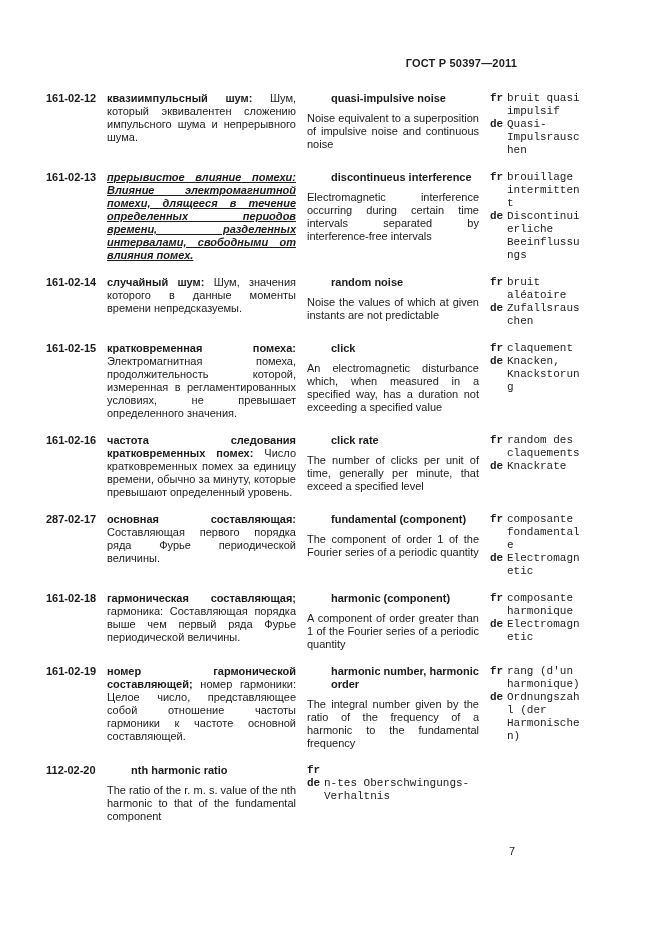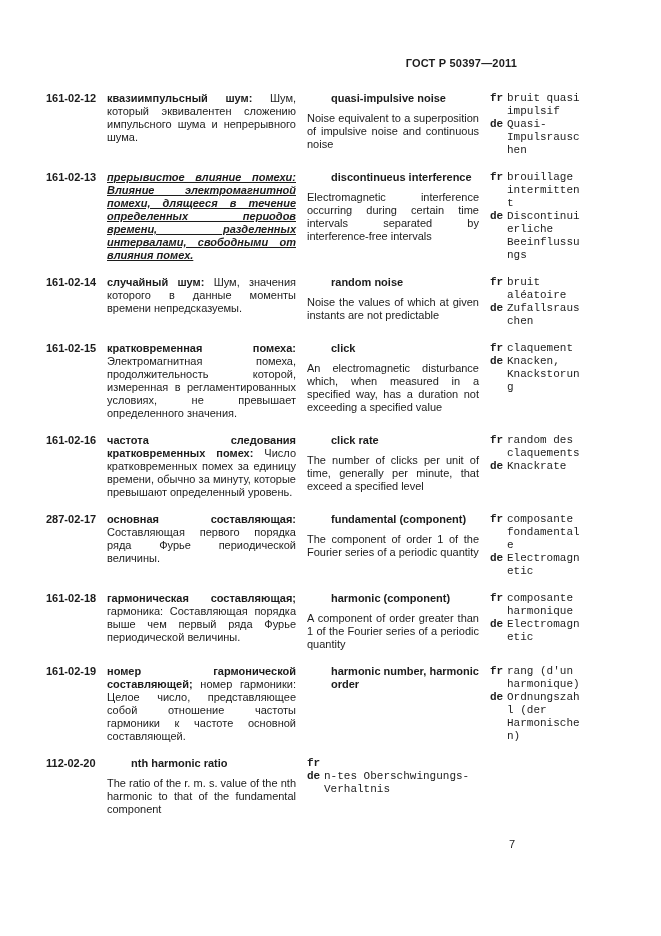--- a/index.html
+++ b/index.html
@@ -200,20 +200,21 @@
   </section>
 
   <section class="entry">
     <div class="c-num">161-02-19</div>
     <div class="c-ru">
       <span class="ru-term">номер гармонической составляющей;</span>
       <span class="ru-def">номер гармоники: Целое число, представляющее собой отношение частоты гармоники к частоте основной составляющей.</span>
     </div>
     <div class="c-en">
       <div class="en-term">harmonic number, harmonic order</div>
+      <div class="en-def">The integral number given by the ratio of the frequency of a harmonic to the fundamental frequency</div>
     </div>
     <div class="c-tr">
       <div class="tr-line">
         <span class="tr-lang">fr</span>
         <span class="tr-text">rang (d'un harmonique)</span>
       </div>
       <div class="tr-line">
         <span class="tr-lang">de</span>
         <span class="tr-text">Ordnungszahl (der Harmonischen)</span>
       </div>

